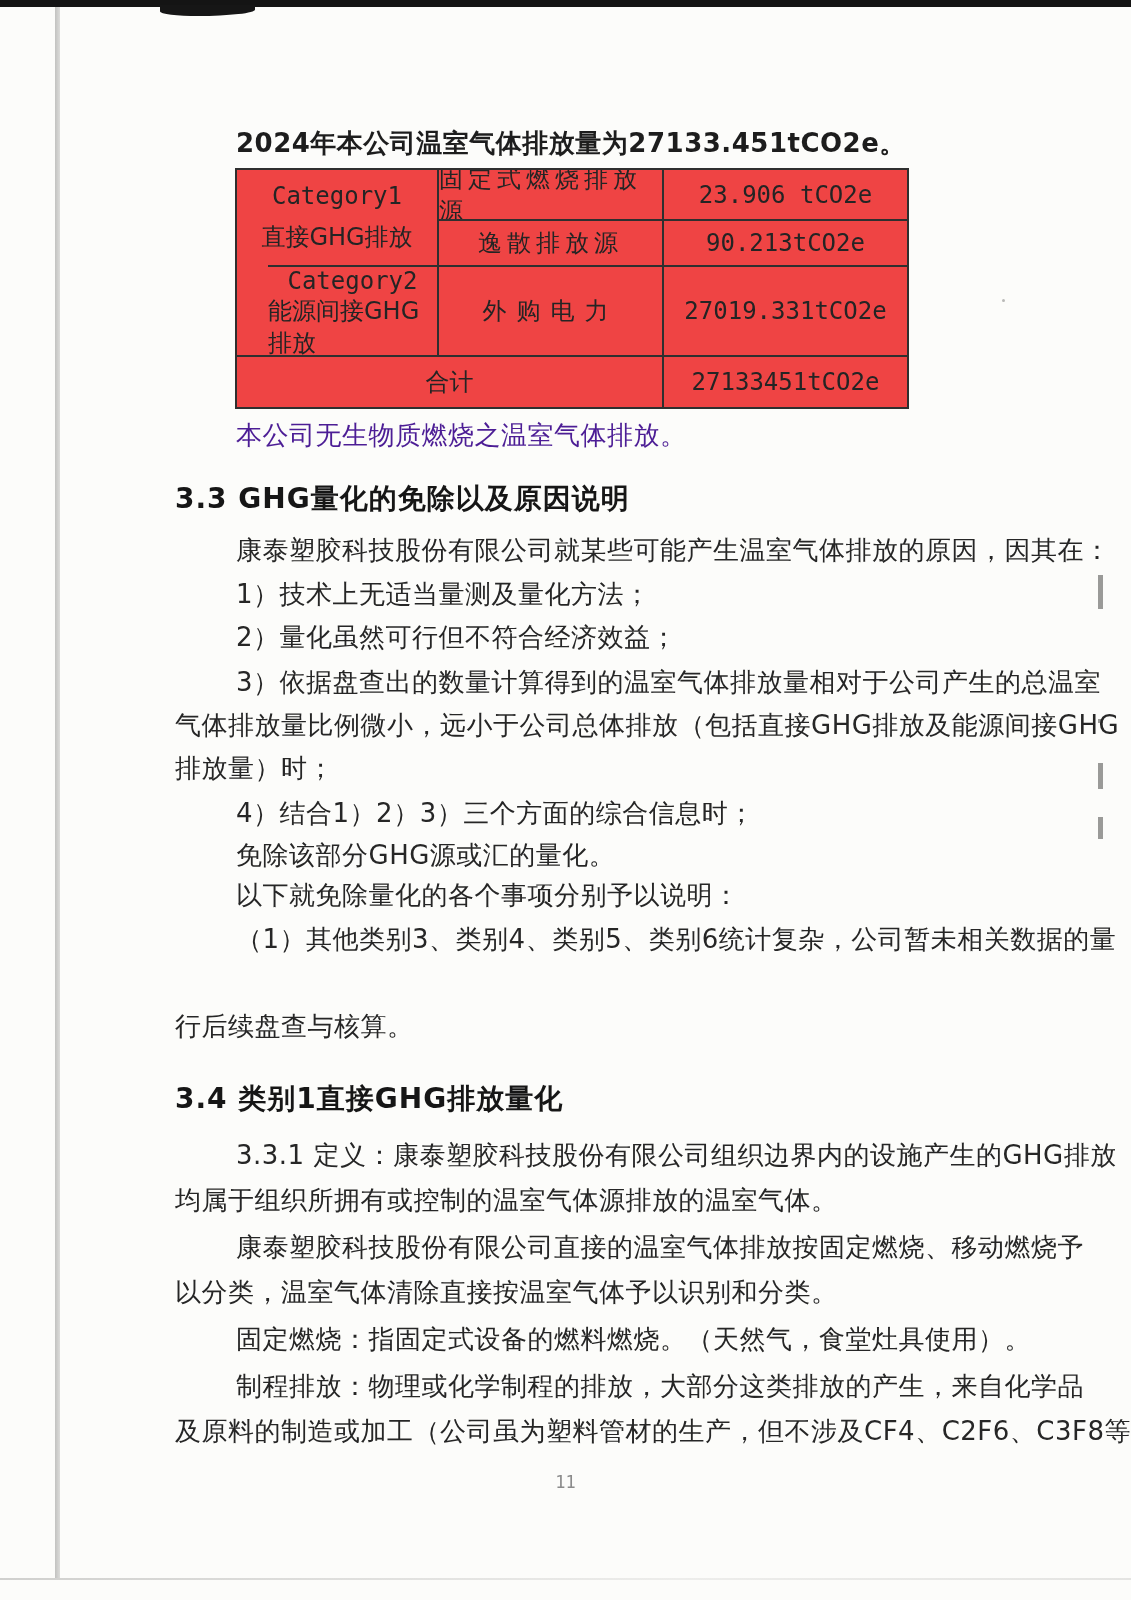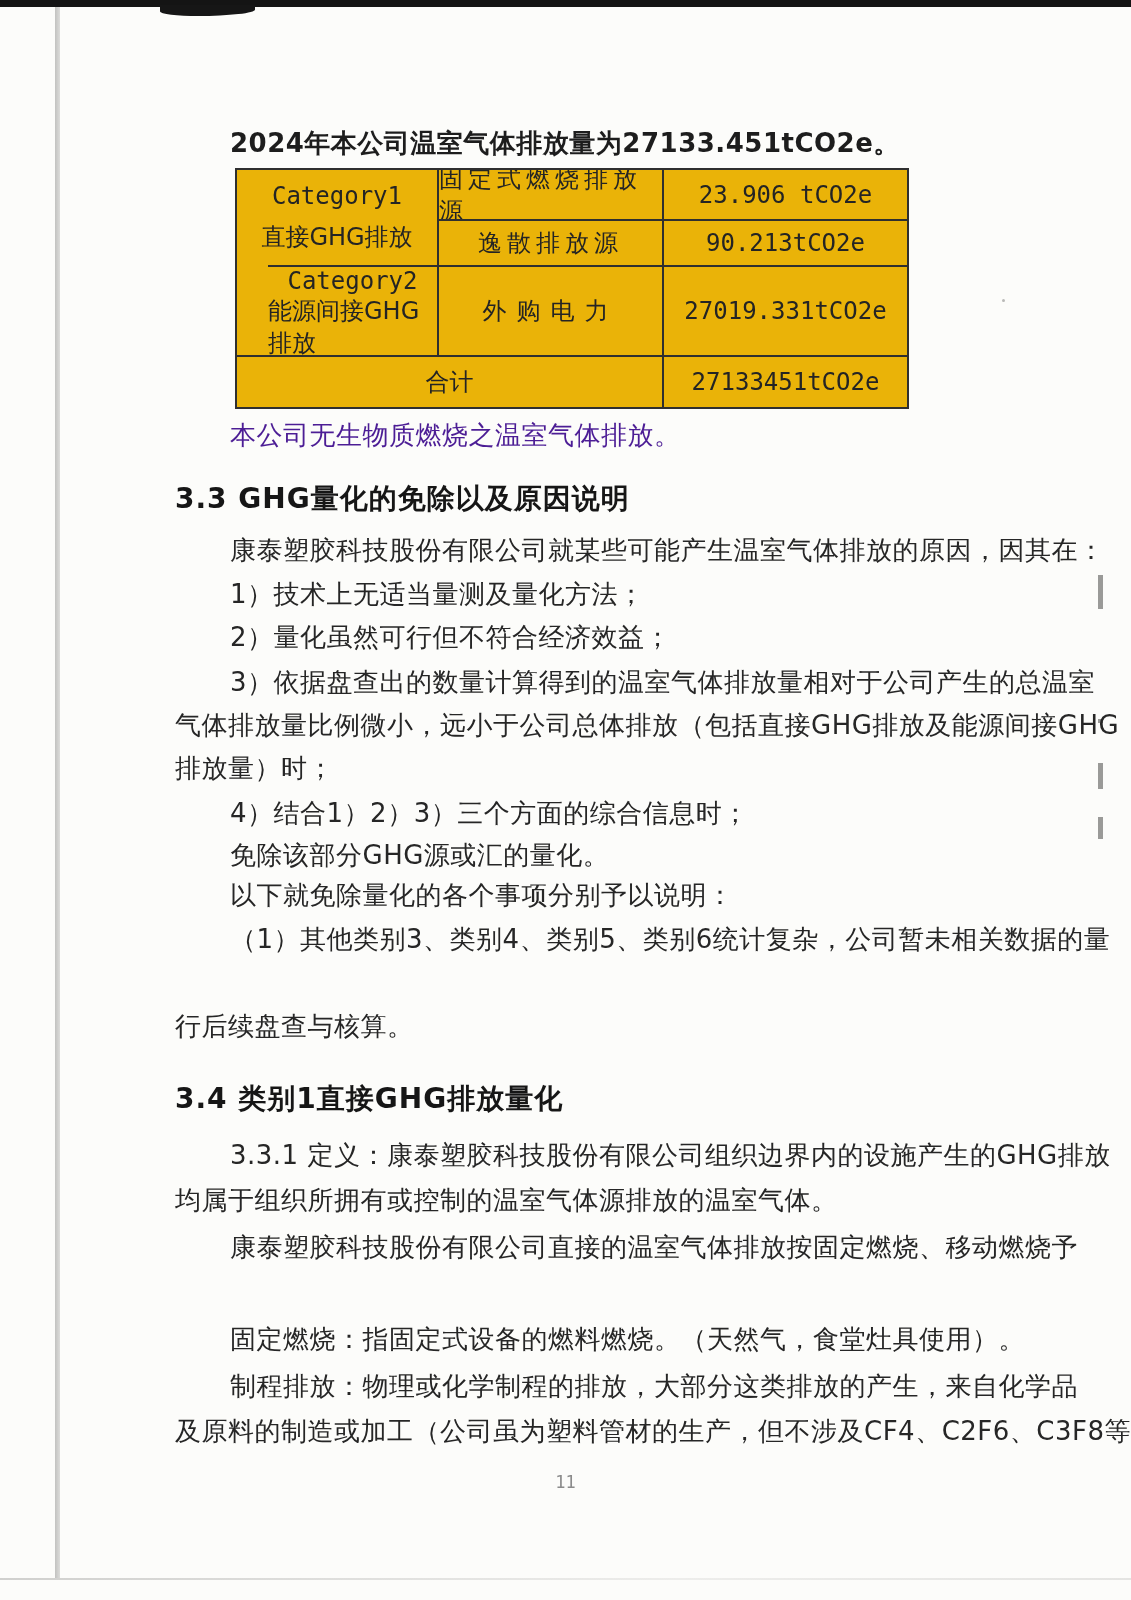--- a/index.html
+++ b/index.html
@@ -39,21 +39,21 @@
   
   .line {
     position: absolute;
     left: 175px;
     font-size: 26px;
     line-height: 34px;
     letter-spacing: 0.5px;
     white-space: nowrap;
     color: #262626;
   }
-  .line.ind { left: 230px; text-align: right; }
+  .line.ind { left: 236px; text-align: right; }
   .intro { font-weight: bold; color: #1d1d1d; }
   .note  { font-weight: normal; color: #4c1d95; }
   .heading {
     position: absolute; left: 175px;
     font-size: 28px; font-weight: bold; color: #161616;
     letter-spacing: 1px; white-space: nowrap;
   }
   .page-num {
     position: absolute; left: 0; top: 1472px; width: 1131px;
     text-align: center; font-size: 17px; color: #8b8b8b;
@@ -62,21 +62,21 @@
 
   
   .ghg-table {
     position: absolute; left: 235px; top: 168px;
     width: 670px; height: 237px;
     display: grid;
     grid-template-columns: 200px 225px 245px;
     grid-template-rows: 49px 46px 90px 52px;
     border: 2px solid #2f2f2f;
     box-sizing: content-box;
-    background: #eab308;
+    background: #ef4444;
   }
   .cell {
     display: flex; align-items: center; justify-content: center;
     border-left: 2px solid #2f2f2f; border-top: 2px solid #2f2f2f;
     font-size: 24px; color: #242424; overflow: hidden;
   }
   .cell.col1 { border-left: none; }
   .cell.row1 { border-top: none; }
   .cell.stack { flex-direction: column; justify-content: space-evenly; }
   .mono { font-family: "DejaVu Sans Mono", monospace; }
@@ -140,19 +140,20 @@
   <div class="line ind" style="top:796px">4）结合1）2）3）三个方面的综合信息时；</div>
   <div class="line ind" style="top:838px">免除该部分GHG源或汇的量化。</div>
   <div class="line ind" style="top:878px">以下就免除量化的各个事项分别予以说明：</div>
   <div class="line ind" style="top:922px">（1）其他类别3、类别4、类别5、类别6统计复杂，公司暂未相关数据的量</div>
   <div class="line" style="top:1009px">行后续盘查与核算。</div>
 
   <div class="heading" style="top:1080px">3.4 类别1直接GHG排放量化</div>
   <div class="line ind" style="top:1138px">3.3.1 定义：康泰塑胶科技股份有限公司组织边界内的设施产生的GHG排放</div>
   <div class="line" style="top:1183px">均属于组织所拥有或控制的温室气体源排放的温室气体。</div>
   <div class="line ind" style="top:1230px">康泰塑胶科技股份有限公司直接的温室气体排放按固定燃烧、移动燃烧予</div>
+  <div class="line" style="top:1275px">以分类，温室气体清除直接按温室气体予以识别和分类。</div>
   <div class="line ind" style="top:1322px">固定燃烧：指固定式设备的燃料燃烧。（天然气，食堂灶具使用）。</div>
   <div class="line ind" style="top:1369px">制程排放：物理或化学制程的排放，大部分这类排放的产生，来自化学品</div>
   <div class="line" style="top:1414px">及原料的制造或加工（公司虽为塑料管材的生产，但不涉及CF4、C2F6、C3F8等</div>
 
   <div class="page-num">11</div>
 
 </div>
 
 </body></html>

